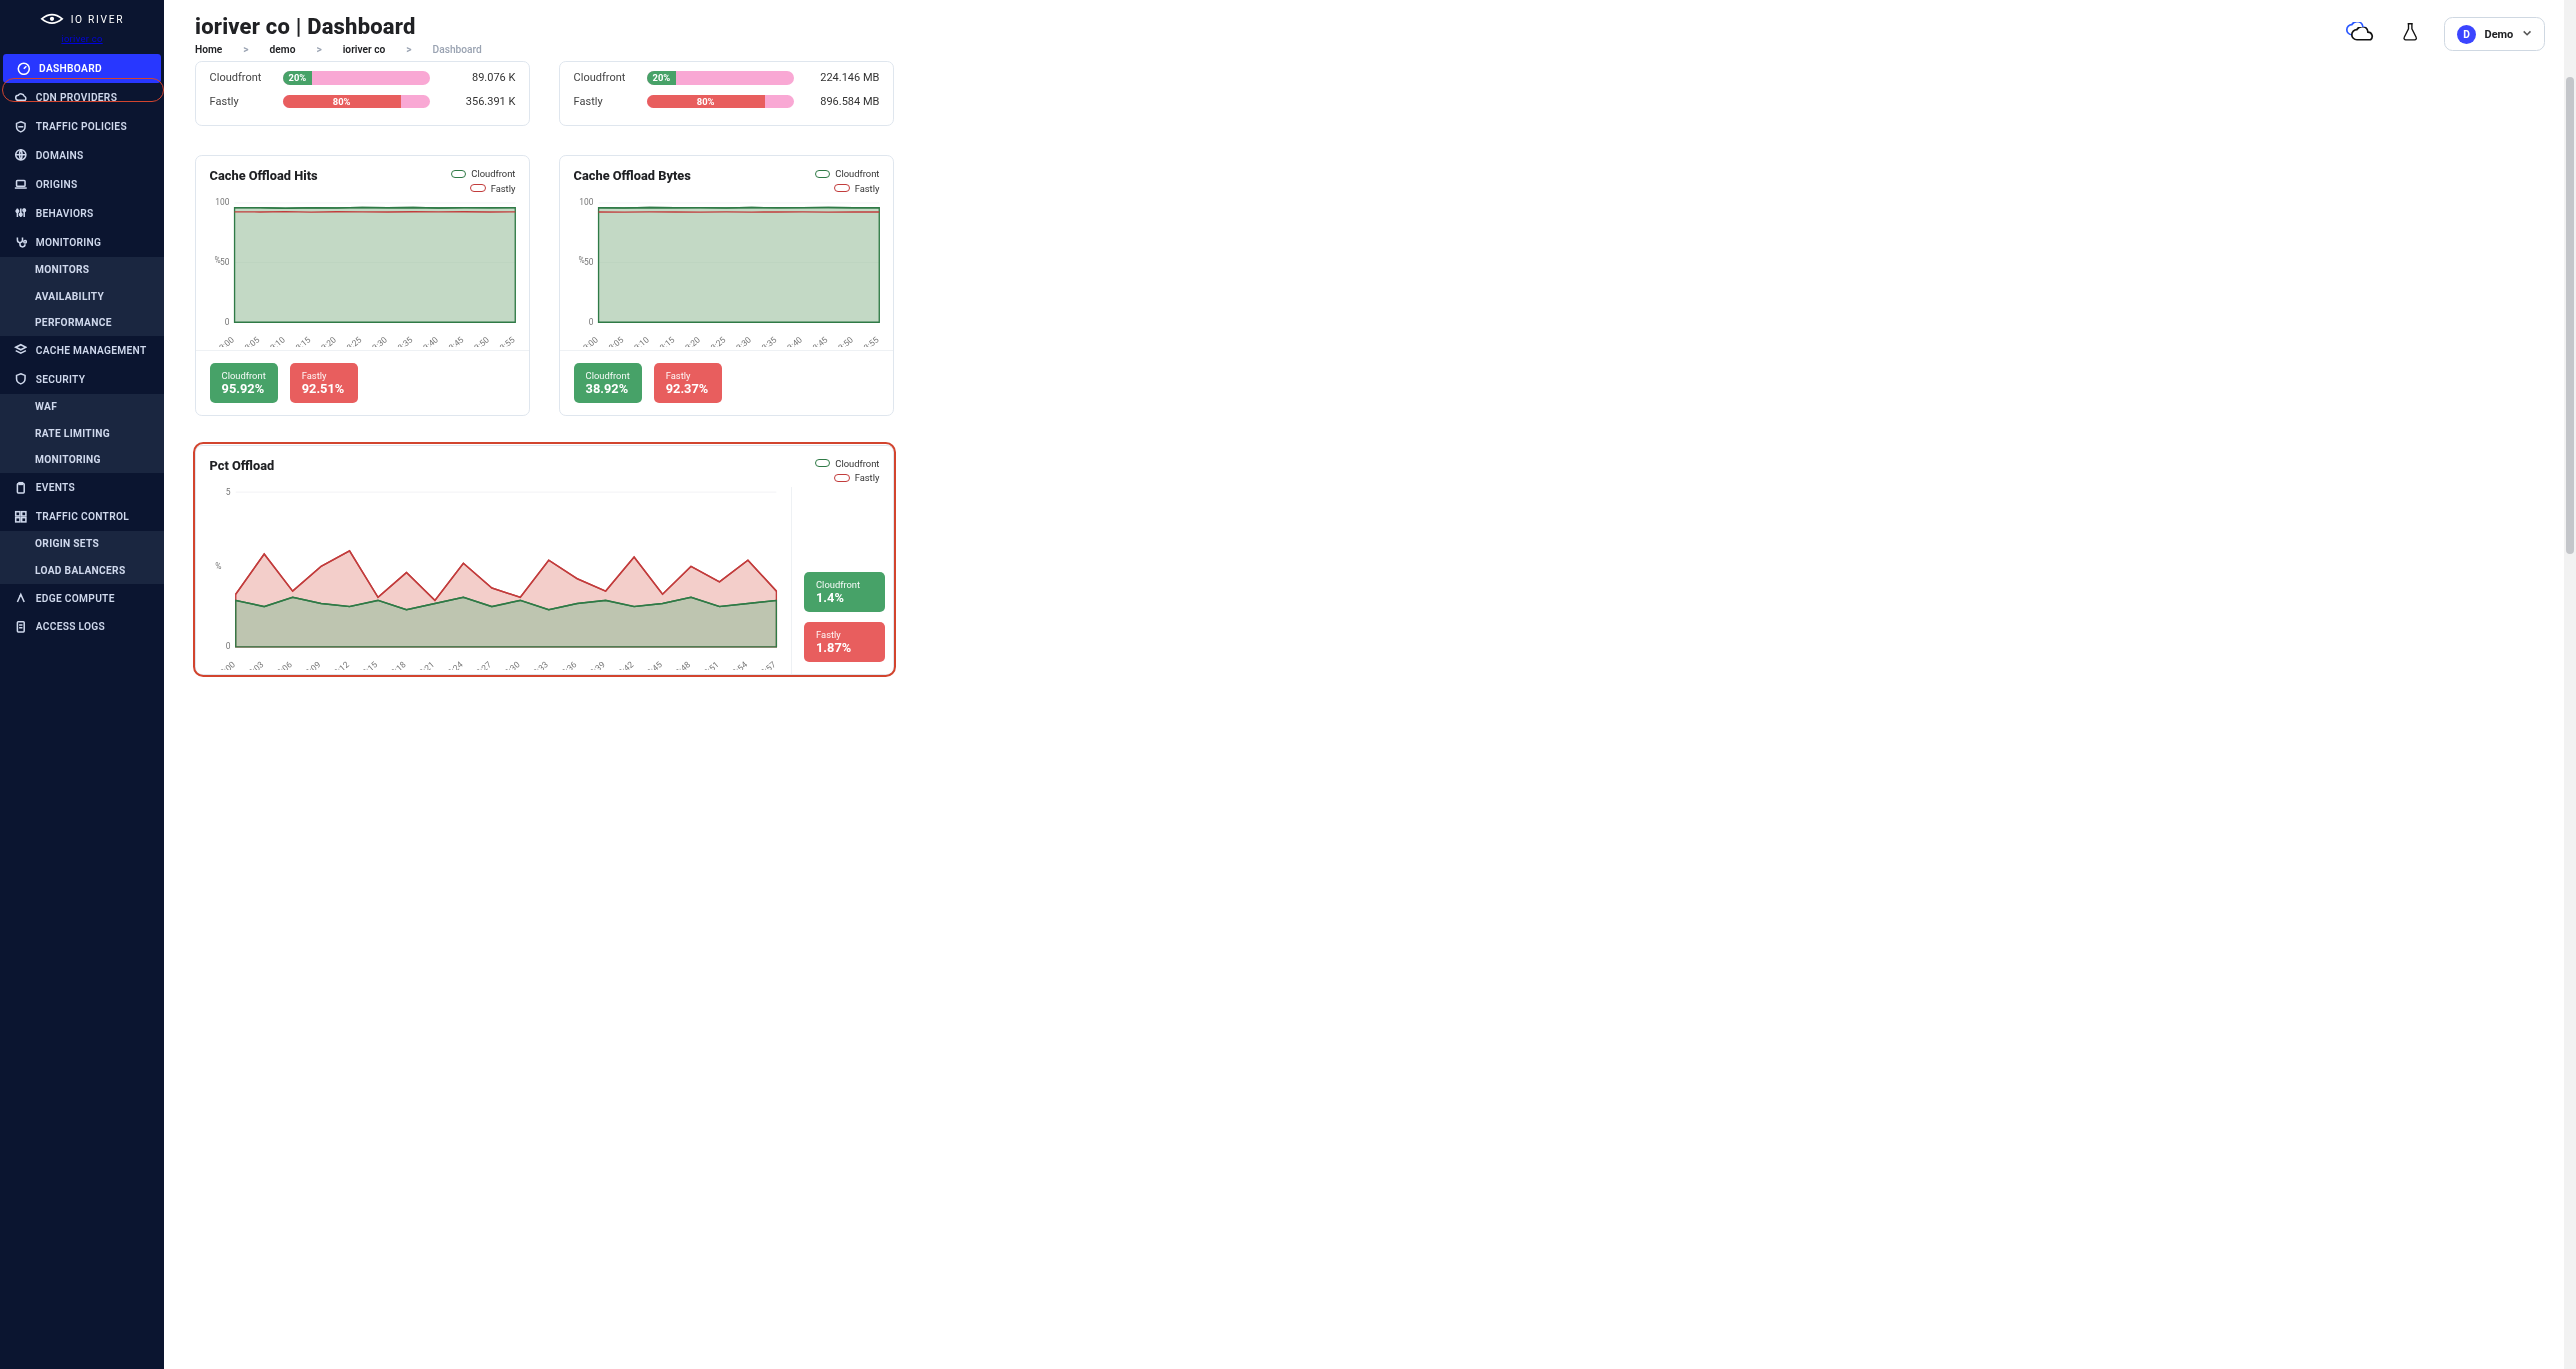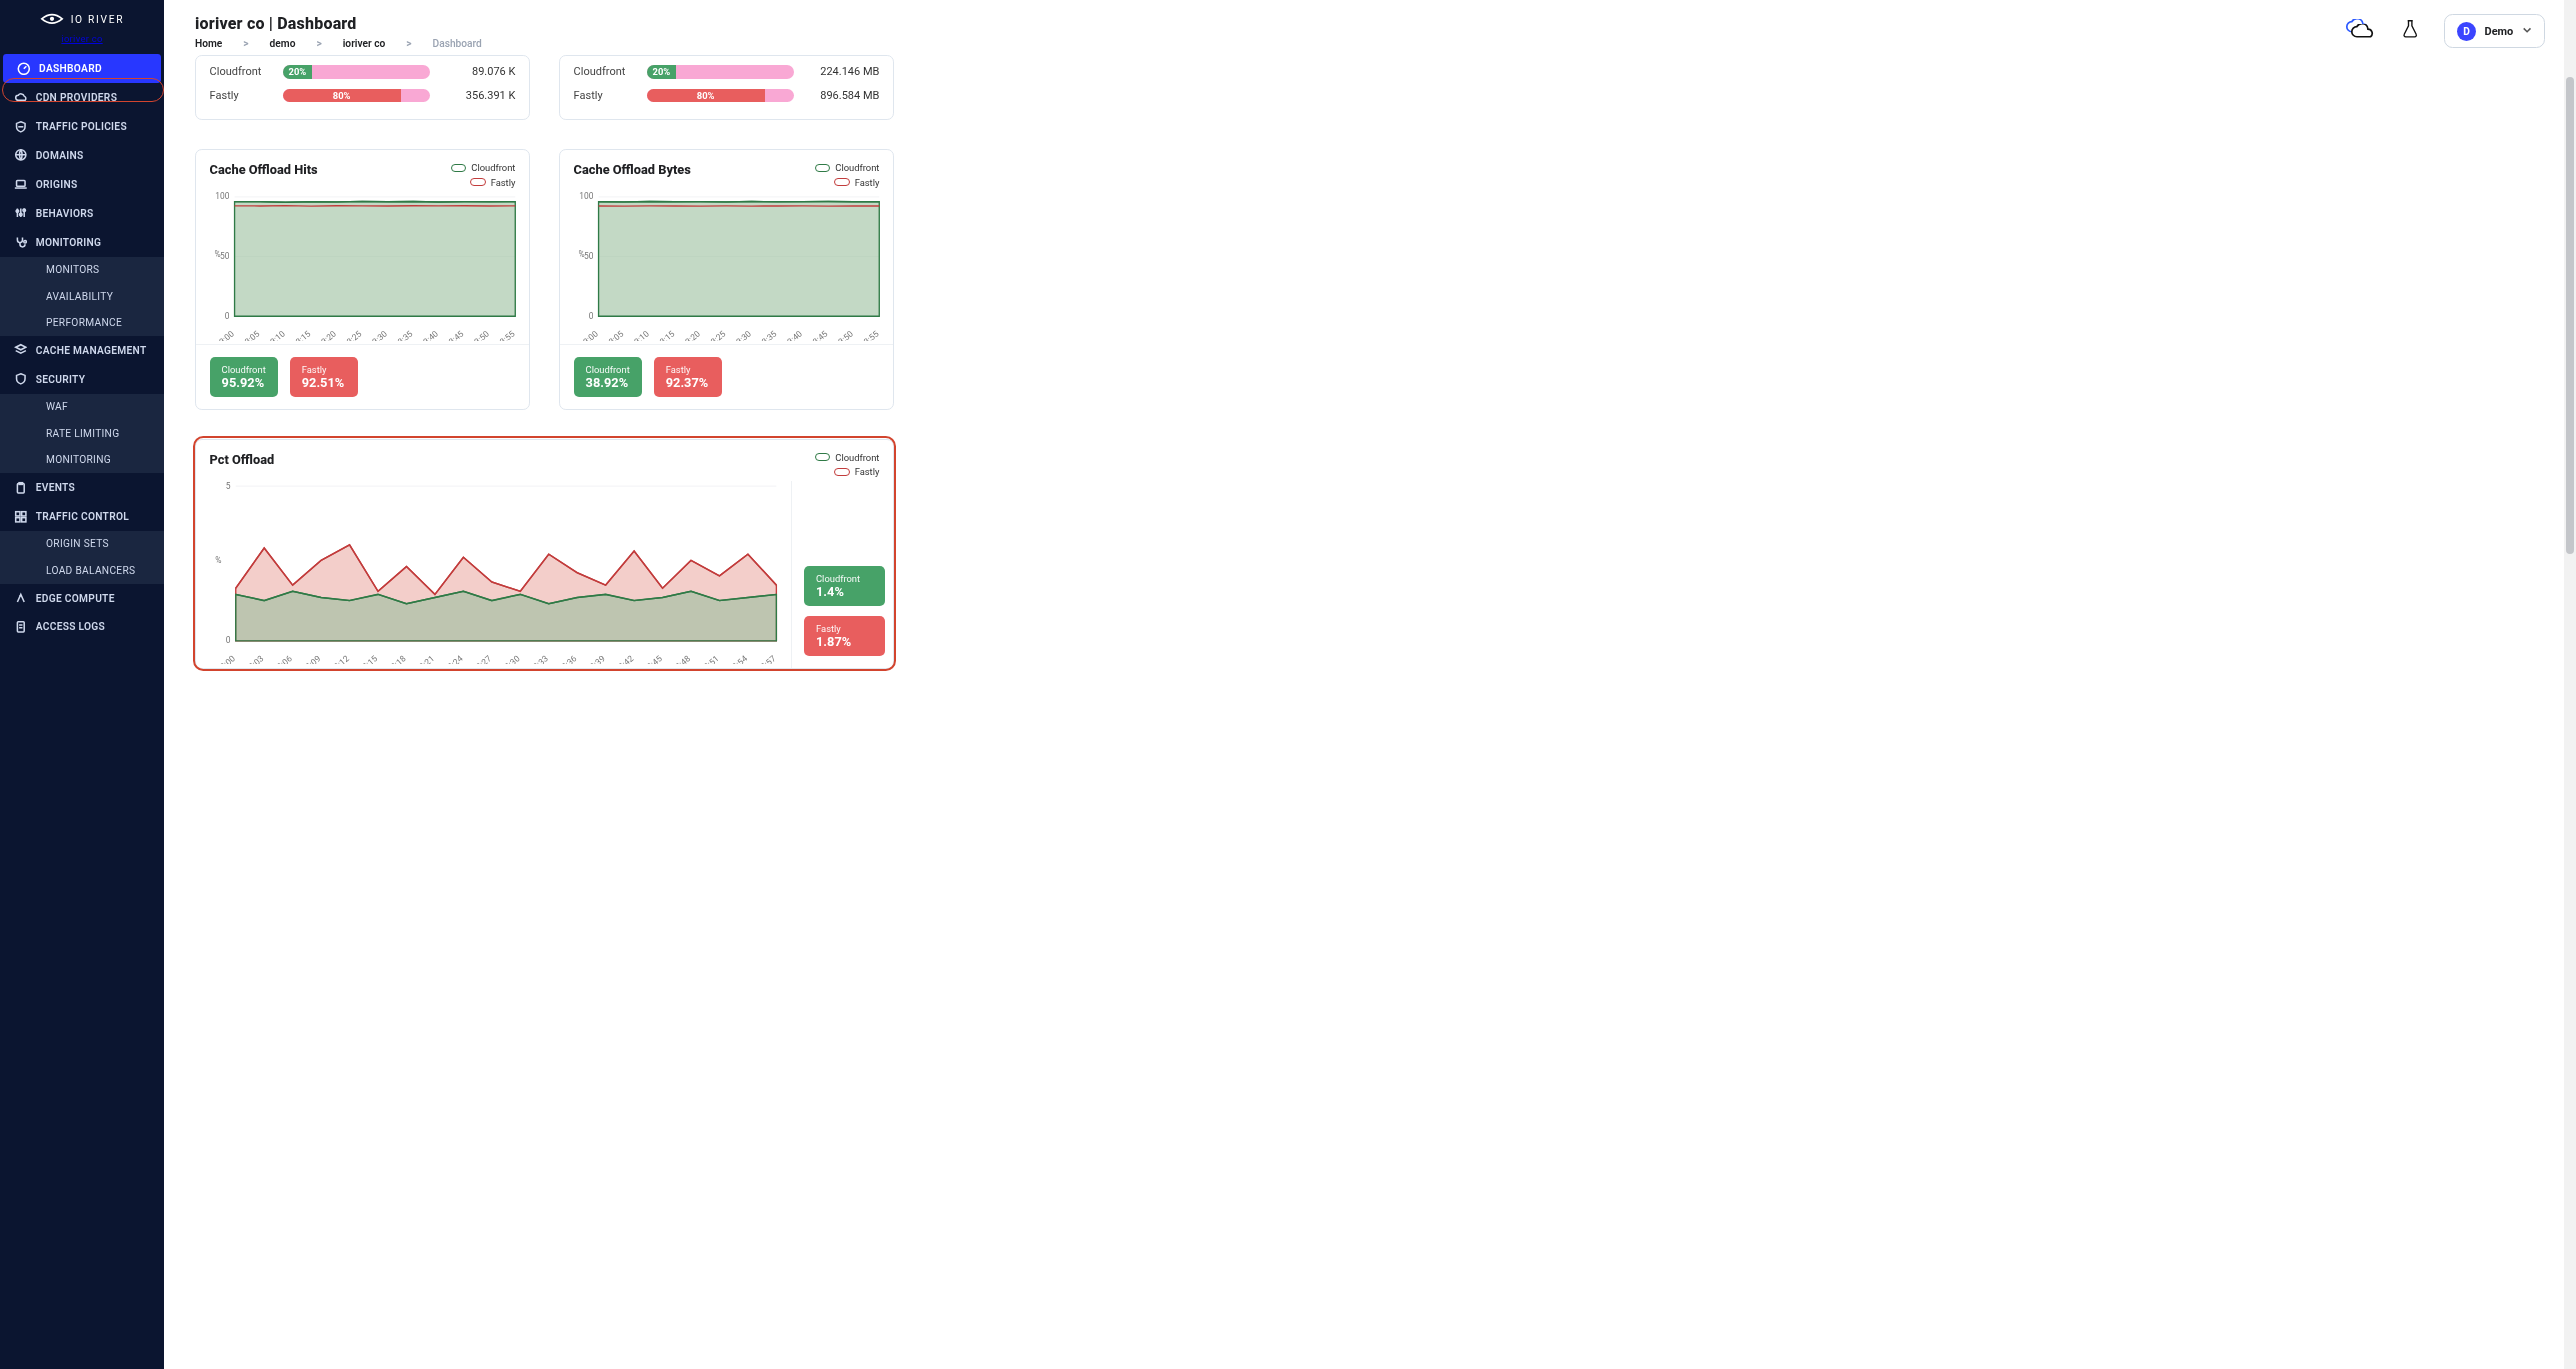--- a/index.html
+++ b/index.html
@@ -25,31 +25,31 @@
 
   
   .sidebar{width:var(--sidebar-w);flex:none;background:var(--navy);color:var(--text-light);display:flex;flex-direction:column;font-size:10.2px;letter-spacing:0.3px;font-weight:600}
   .brand{display:flex;flex-direction:column;align-items:center;padding:12px 0 5.1px;gap:5.1px}
   .brand .logo{display:flex;align-items:center;gap:6.8px;color:#fff}
   .brand .sub{font-size:9.4px;text-decoration:underline;opacity:.9;font-weight:400}
   .nav{display:flex;flex-direction:column;margin-top:5.1px}
   .nav-item{display:flex;align-items:center;gap:8.5px;padding:7.7px 13.6px;cursor:pointer;color:#cfd8ec}
   .nav-item.active{background:var(--blue);color:#fff;border-radius:3.4px;margin:0 3.4px}
   .nav-sub{background:#1a2640}
-  .nav-sub .nav-item{padding-left:46px;font-weight:400}
+  .nav-sub .nav-item{padding-left:35px;font-weight:700}
   .nav-icon{width:13.6px;height:13.6px;flex:none;display:flex;align-items:center;justify-content:center}
   .nav-icon svg{width:13.6px;height:13.6px;stroke:currentColor;fill:none;stroke-width:1.8}
 
   .annotate-dash{position:absolute;left:1.7px;top:78px;width:162px;height:24px;border:1.7px solid var(--annotate);border-radius:12px;pointer-events:none;z-index:5}
 
   
   .main{flex:1;display:flex;flex-direction:column;position:relative;overflow:hidden}
   .topbar{display:flex;align-items:center;padding:13.6px 31px 6.8px 31px;gap:20.4px}
   .titling{display:flex;flex-direction:column;gap:5.1px}
-  .title{font-size:16px;font-weight:800;letter-spacing:0.2px}
+  .title{font-size:22px;font-weight:800;letter-spacing:0.2px}
   .crumbs{display:flex;align-items:center;gap:21px;font-size:10.2px;color:var(--muted);font-weight:600}
   .crumbs a{color:var(--text-dark);text-decoration:none}
   .crumbs .sep{color:#9aa3b2}
   .crumbs .cur{color:#9aa3b2;font-weight:500}
   .top-right{margin-left:auto;display:flex;align-items:center;gap:24px}
   .cloud-stack{position:relative;width:31px;height:24px}
   .cloud-stack svg{position:absolute}
   .flask svg{width:20.4px;height:20.4px;stroke:#111;fill:none;stroke-width:1.6}
   .acct{display:flex;align-items:center;gap:8.5px;border:0.9px solid var(--card-border2);border-radius:8.5px;padding:6.8px 12px;cursor:pointer}
   .acct .badge{width:19px;height:19px;border-radius:50%;background:#3b45ff;color:#fff;display:flex;align-items:center;justify-content:center;font-weight:700;font-size:10.2px}

